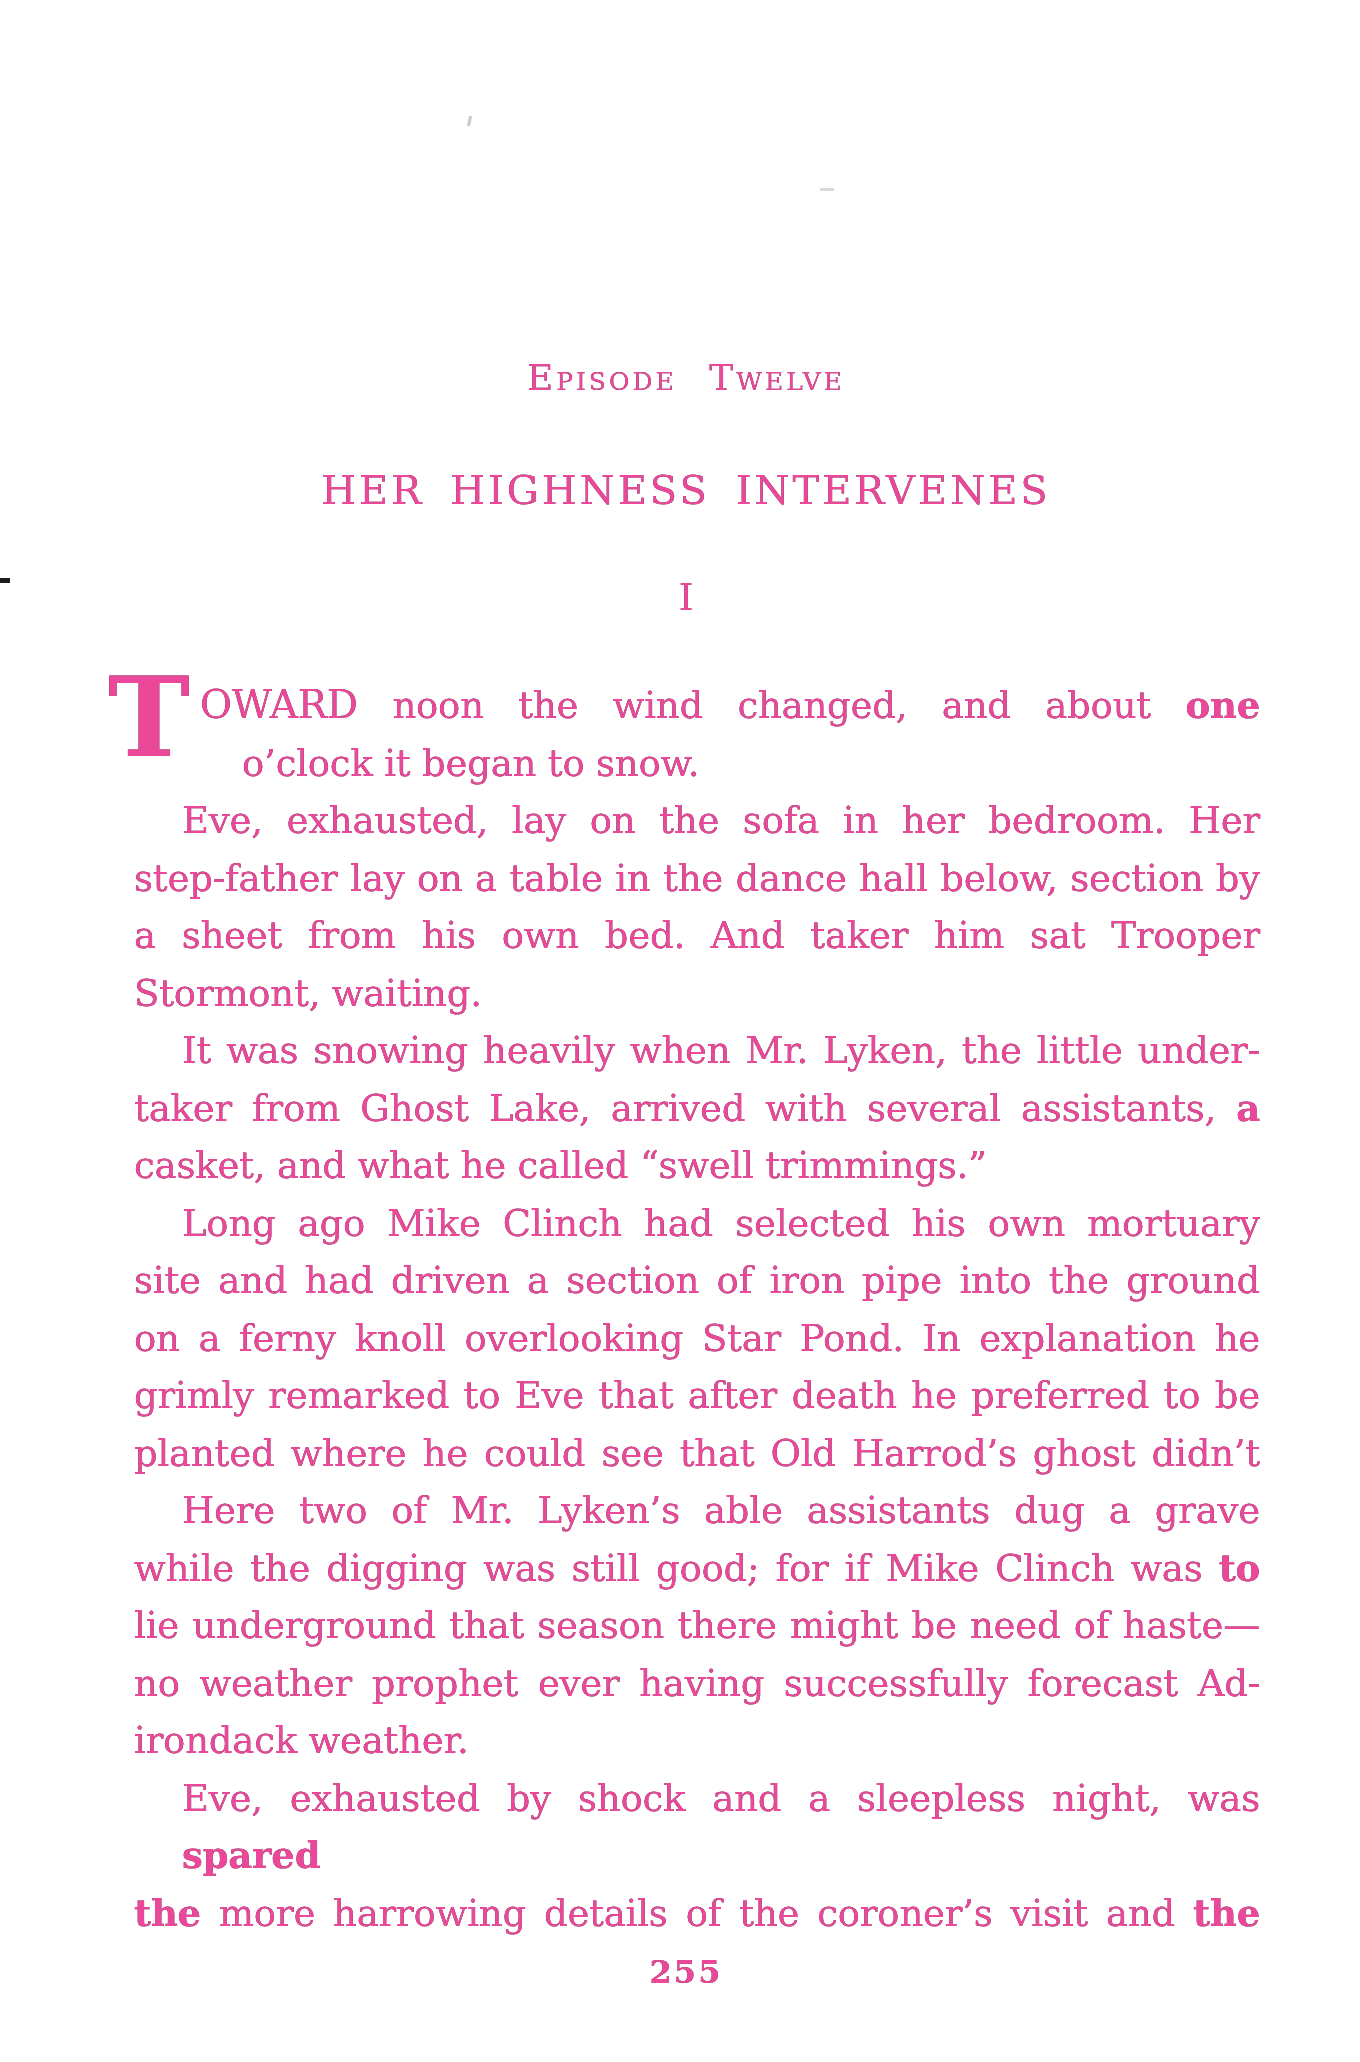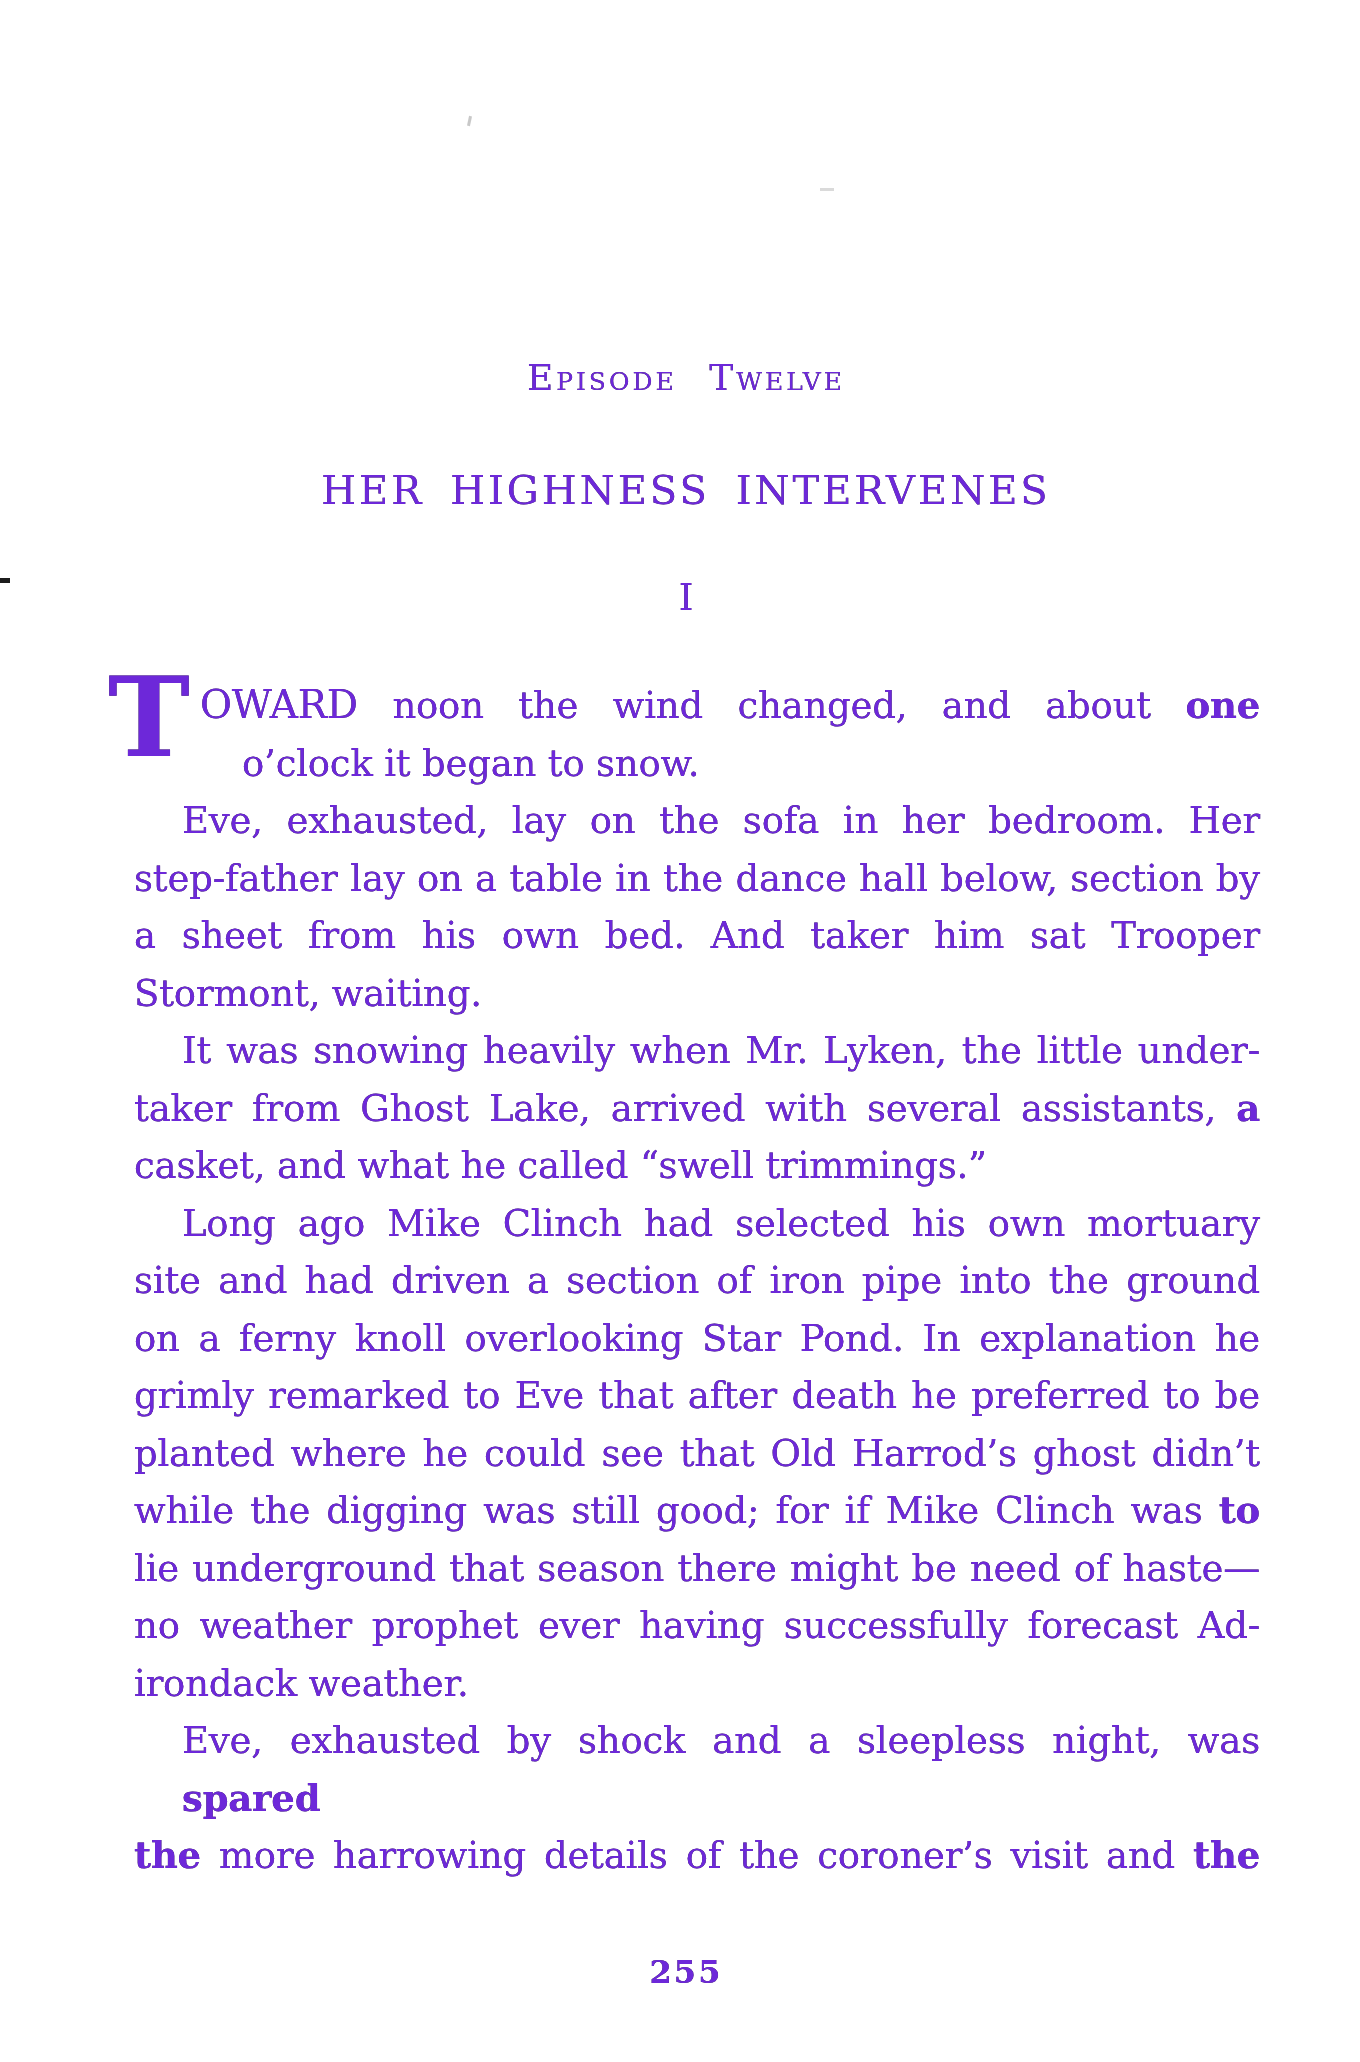--- a/index.html
+++ b/index.html
@@ -5,21 +5,21 @@
   html, body {
     margin: 0;
     padding: 0;
     background: #ffffff;
   }
   .page {
     position: relative;
     width: 1360px;
     height: 2062px;
     background: #ffffff;
-    color: #6d28d9;
+    color: #ec4899;
     font-family: "DejaVu Serif", "Liberation Serif", serif;
     overflow: hidden;
     text-shadow: 0 0 0.6px rgba(10,10,10,0.85);
   }
   .centerband {
     position: absolute;
     left: 112px;
     width: 1148px;
     text-align: center;
   }
@@ -143,20 +143,21 @@
         <div class="line last"><span>casket, and what he called “swell trimmings.”</span></div>
       </div>
       <div class="para">
         <div class="line indent"><span>Long ago Mike Clinch had selected his own mortuary</span></div>
         <div class="line"><span>site and had driven a section of iron pipe into the ground</span></div>
         <div class="line"><span>on a ferny knoll overlooking Star Pond.  In explanation he</span></div>
         <div class="line"><span>grimly remarked to Eve that after death he preferred to be</span></div>
         <div class="line"><span>planted where he could see that Old Harrod’s ghost didn’t</span></div>
       </div>
       <div class="para">
+        <div class="line indent"><span>Here two of Mr. Lyken’s able assistants dug a grave</span></div>
         <div class="line"><span>while the digging was still good; for if Mike Clinch was </span><span class="b">to</span></div>
         <div class="line"><span>lie underground that season there might be need of haste—</span></div>
         <div class="line"><span>no weather prophet ever having successfully forecast Ad-</span></div>
         <div class="line last"><span>irondack weather.</span></div>
       </div>
       <div class="para">
         <div class="line indent"><span>Eve, exhausted by shock and a sleepless night, was </span><span class="b">spared</span></div>
         <div class="line"><span class="b">the</span><span> more harrowing details of the coroner’s visit and </span><span class="b">the</span></div>
       </div>
     </div>

